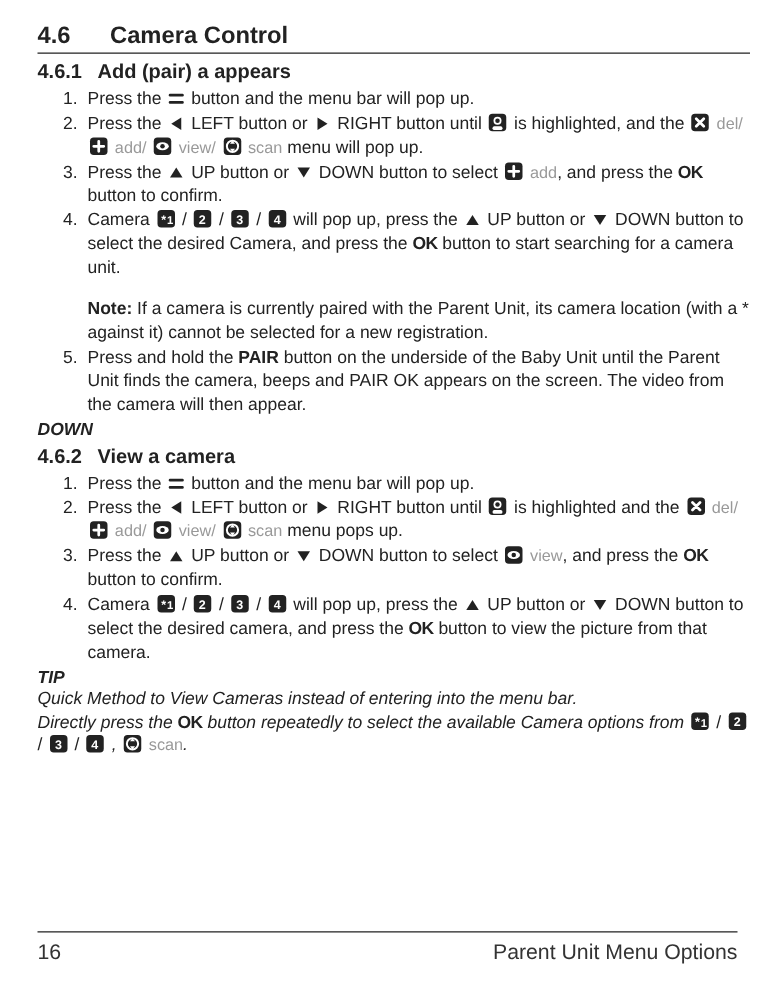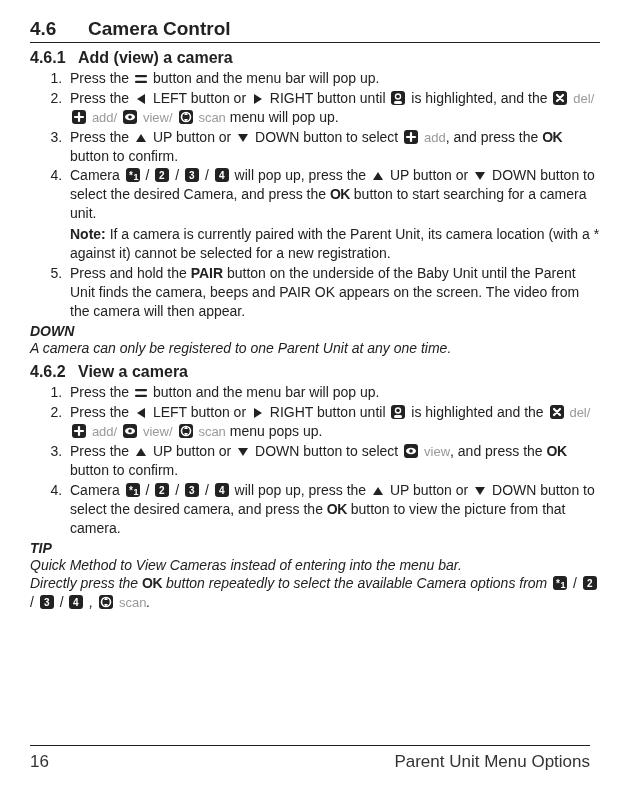--- a/index.html
+++ b/index.html
@@ -31,21 +31,21 @@
     margin: 6px 0 2px 0;
   }
   .h2 .num { display:inline-block; width:48px; }
   ol.steps {
     margin: 2px 0 2px 0;
     padding: 0 0 0 36px;
     font-size: 14px;
     line-height: 1.35;
   }
   ol.steps > li { margin-bottom: 1px; padding-left:4px;}
-  ol.steps .note-line { margin-top: 2px; }
+  ol.steps .note-line { margin-top: 14px; }
   .bold { font-weight: bold; }
   .note-heading {
     font-weight: bold;
     font-style: italic;
     font-size: 14px;
     margin: 2px 0 0 0;
   }
   .note-text {
     font-style: italic;
     font-size: 14px;
@@ -146,21 +146,21 @@
   </defs>
 </svg>
 
 <div class="page">
 
   <div class="h1">
     <span class="num">4.6</span><span>Camera Control</span>
   </div>
 
   <div class="h2">
-    <span class="num">4.6.1</span><span>Add (view) a camera</span>
+    <span class="num">4.6.1</span><span>Add (pair) a appears</span>
   </div>
 
   <ol class="steps">
     <li>
       <span>Press the </span><svg class="inline-icon" width="14" height="14">
           <use href="#i-menu"></use>
         </svg><span> button and the menu bar will pop up.</span>
     </li>
     <li>
       <span>Press the </span><svg class="inline-icon" width="14" height="14">
@@ -203,21 +203,20 @@
           <use href="#i-down"></use>
         </svg><span> DOWN button to select the desired Camera, and press the </span><span class="ok-text">OK</span><span> button to start searching for a camera unit.</span>
       <div class="note-line"><span class="bold">Note:</span><span> If a camera is currently paired with the Parent Unit, its camera location (with a * against it) cannot be selected for a new registration.</span></div>
     </li>
     <li>
       <span>Press and hold the </span><span class="bold">PAIR</span><span> button on the underside of the Baby Unit until the Parent Unit finds the camera, beeps and PAIR OK appears on the screen. The video from the camera will then appear.</span>
     </li>
   </ol>
 
   <div class="note-heading">DOWN</div>
-  <div class="note-text">A camera can only be registered to one Parent Unit at any one time.</div>
 
   <div class="h2">
     <span class="num">4.6.2</span><span>View a camera</span>
   </div>
 
   <ol class="steps">
     <li>
       <span>Press the </span><svg class="inline-icon" width="14" height="14">
           <use href="#i-menu"></use>
         </svg><span> button and the menu bar will pop up.</span>

